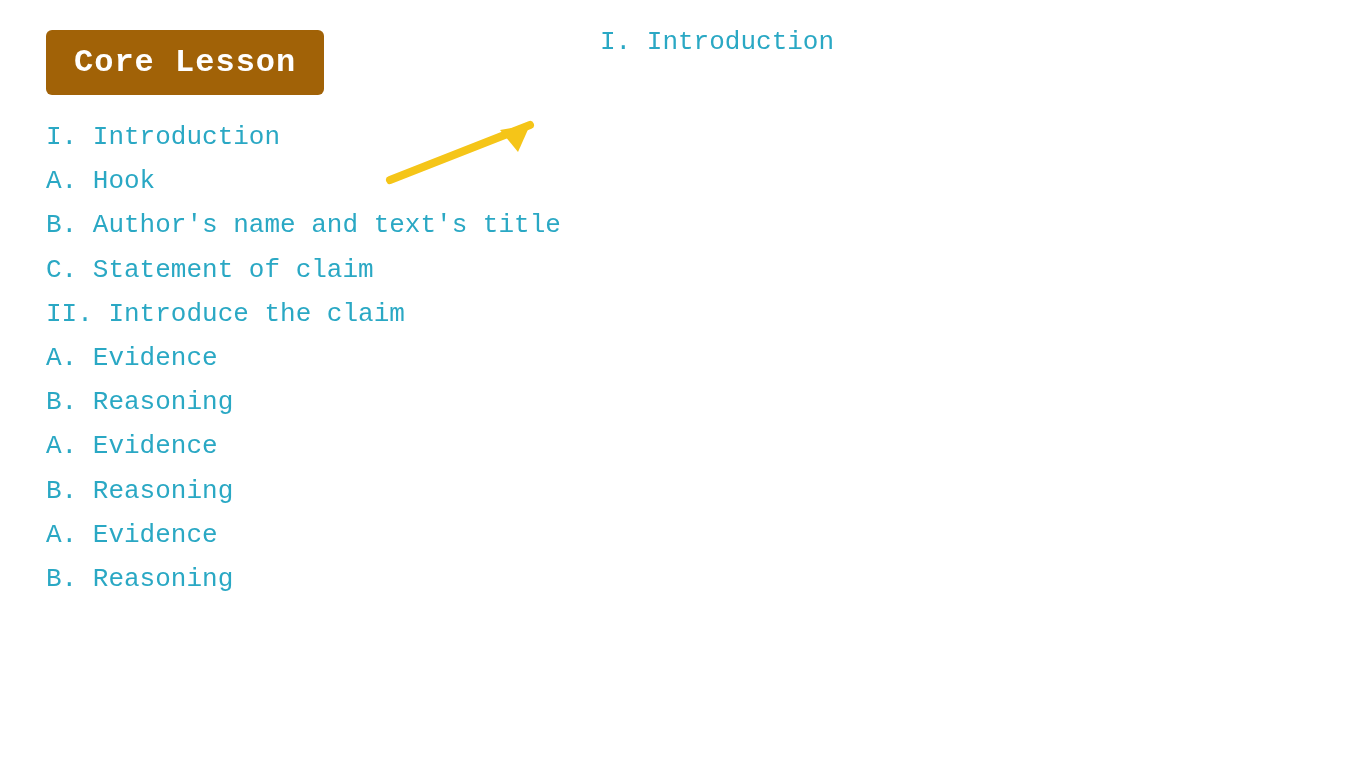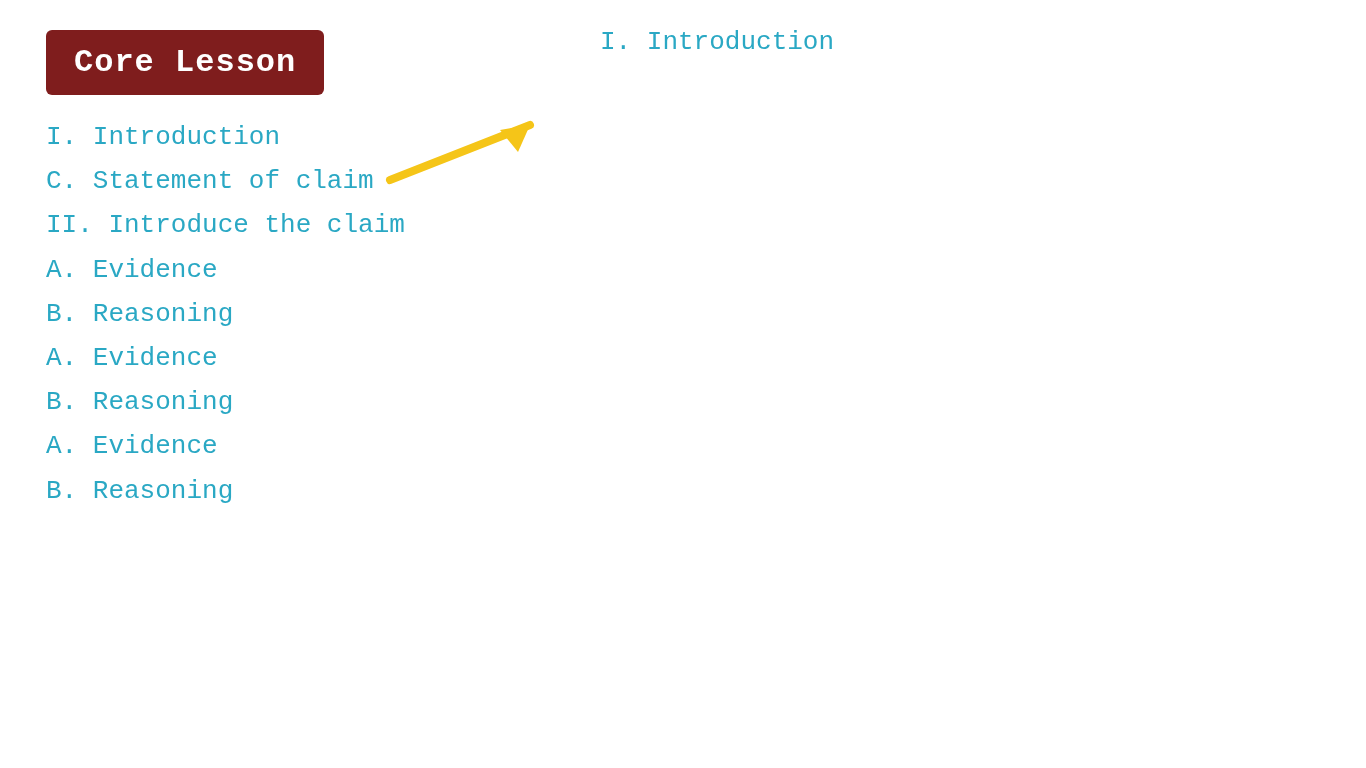--- a/index.html
+++ b/index.html
@@ -14,21 +14,21 @@
       background-color: #ffffff;
       font-family: 'Courier New', 'Lucida Console', monospace;
       overflow: hidden;
       position: relative;
     }
 
     .core-lesson-badge {
       position: absolute;
       top: 30px;
       left: 46px;
-      background-color: #7f1d1d;
+      background-color: #a16207;
       color: #ffffff;
       font-size: 32px;
       font-weight: bold;
       padding: 14px 28px;
       border-radius: 6px;
       font-family: 'Courier New', monospace;
       letter-spacing: 1px;
     }
 
     .left-outline {
@@ -82,20 +82,22 @@
   <svg viewBox="0 0 200 80" xmlns="http://www.w3.org/2000/svg">
 
     <line x1="20" y1="70" x2="160" y2="15" stroke="#f5c518" stroke-width="8" stroke-linecap="round"></line>
 
     <polygon points="160,15 130,20 148,42" fill="#f5c518"></polygon>
   </svg>
 </div>
 
 <div class="left-outline">
   <span class="item">I.    Introduction</span>
+  <span class="item">A.   Hook</span>
+  <span class="item">B.   Author's name and text's title</span>
   <span class="item">C.  Statement of claim</span>
   <span class="item">II.  Introduce the claim</span>
   <span class="item">A.  Evidence</span>
   <span class="item">B.  Reasoning</span>
   <span class="item">A.  Evidence</span>
   <span class="item">B.  Reasoning</span>
   <span class="item">A.  Evidence</span>
   <span class="item">B.  Reasoning</span>
 </div>
 

